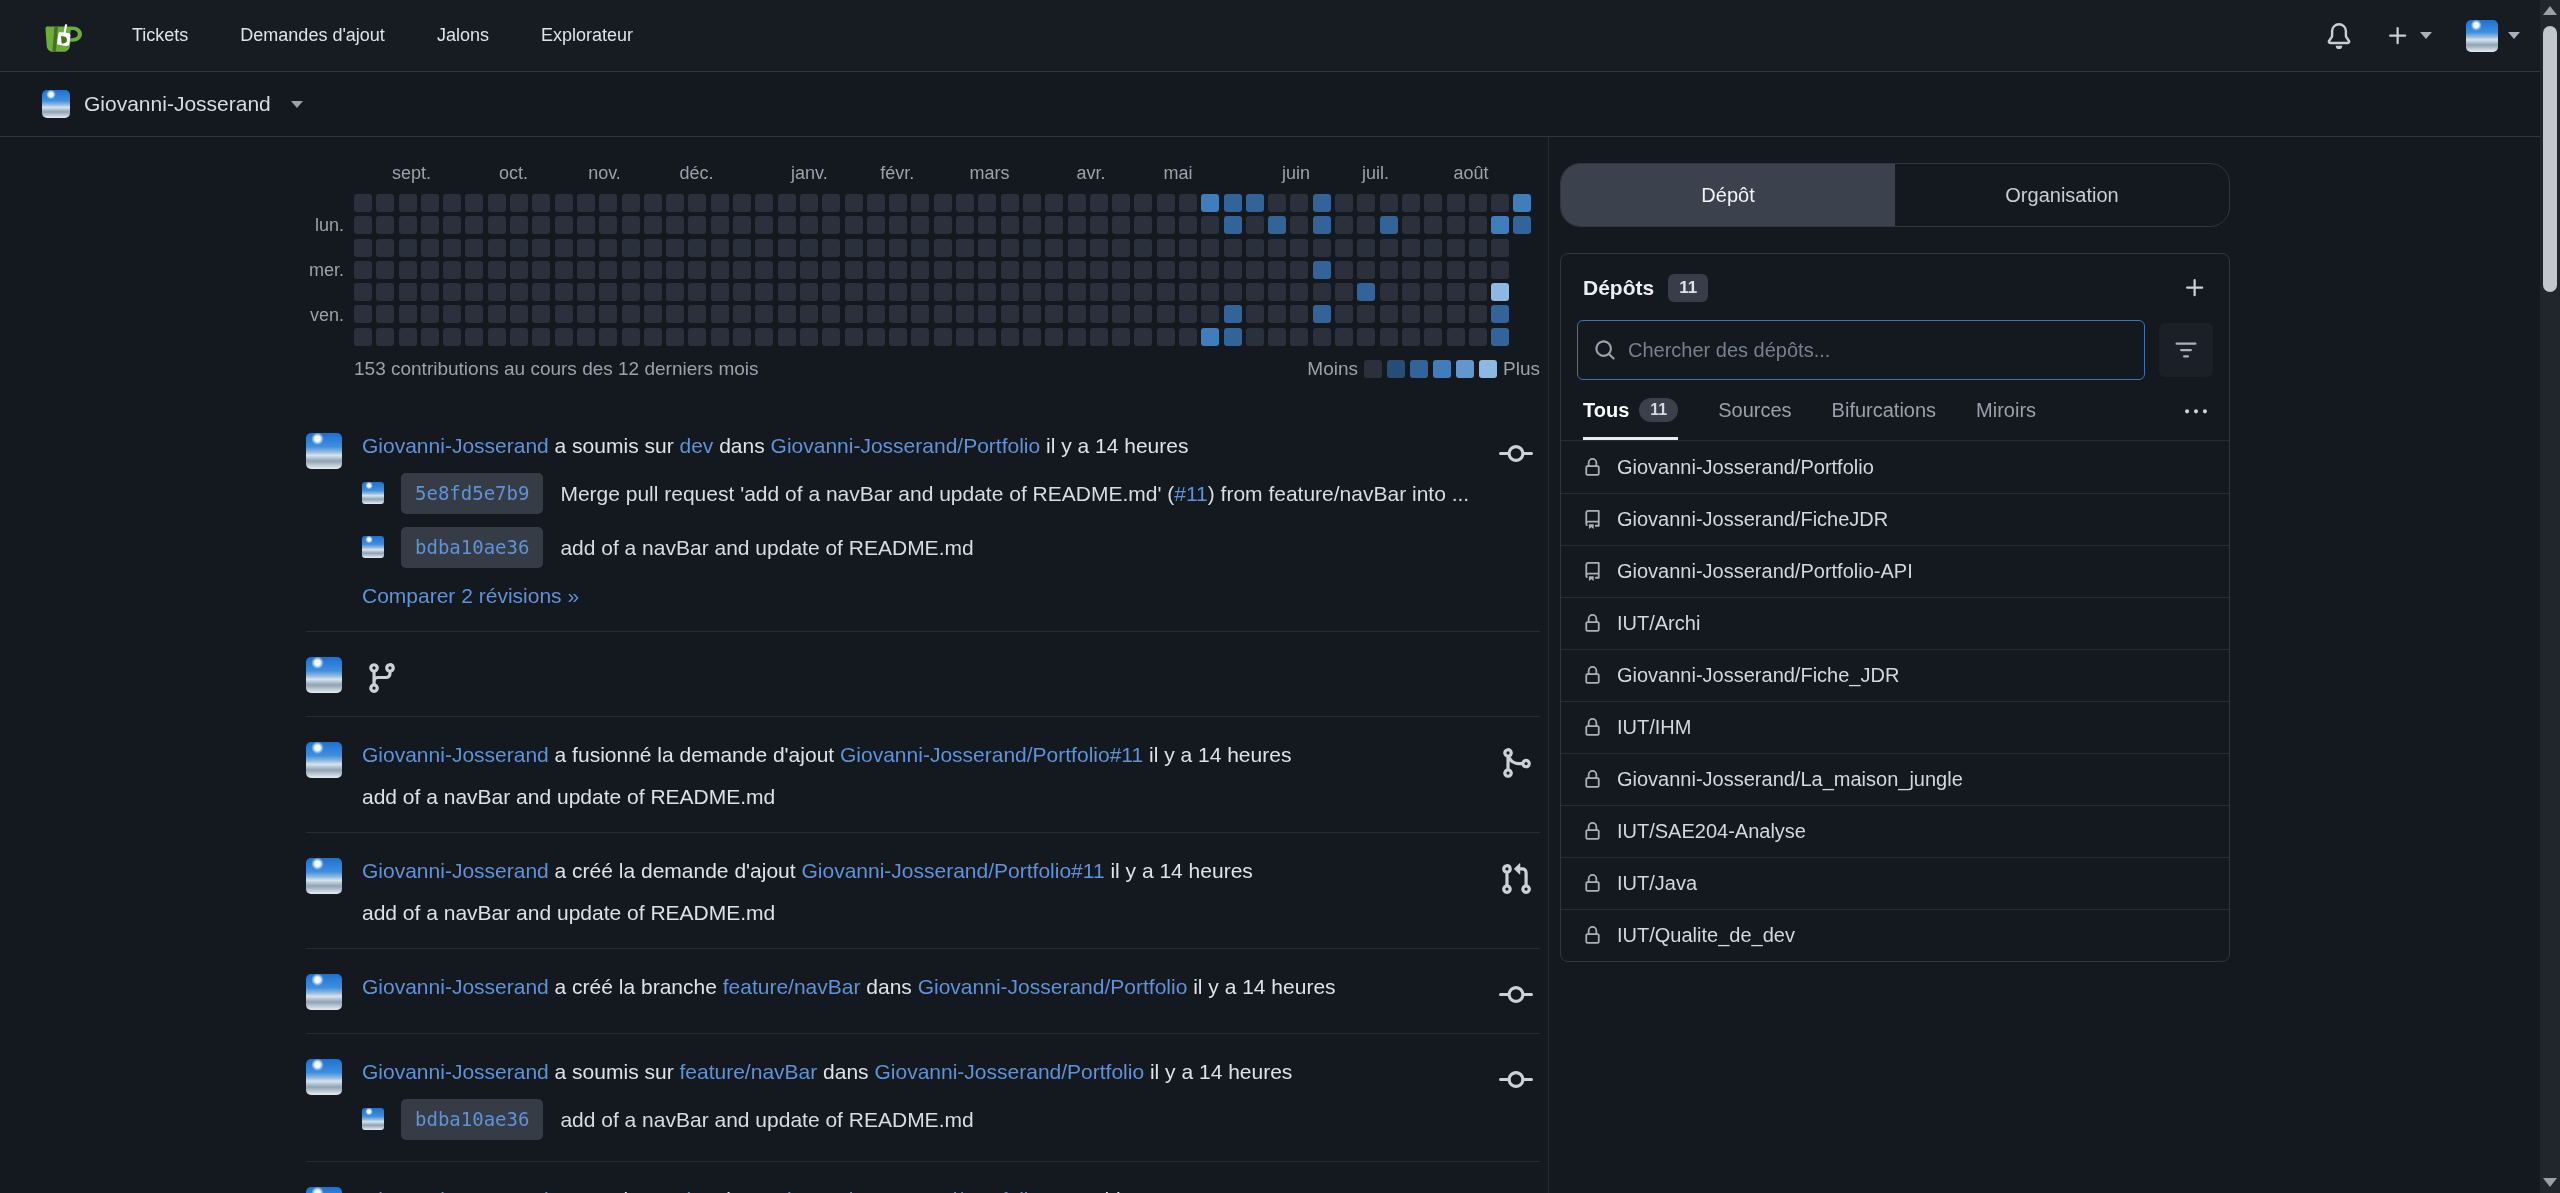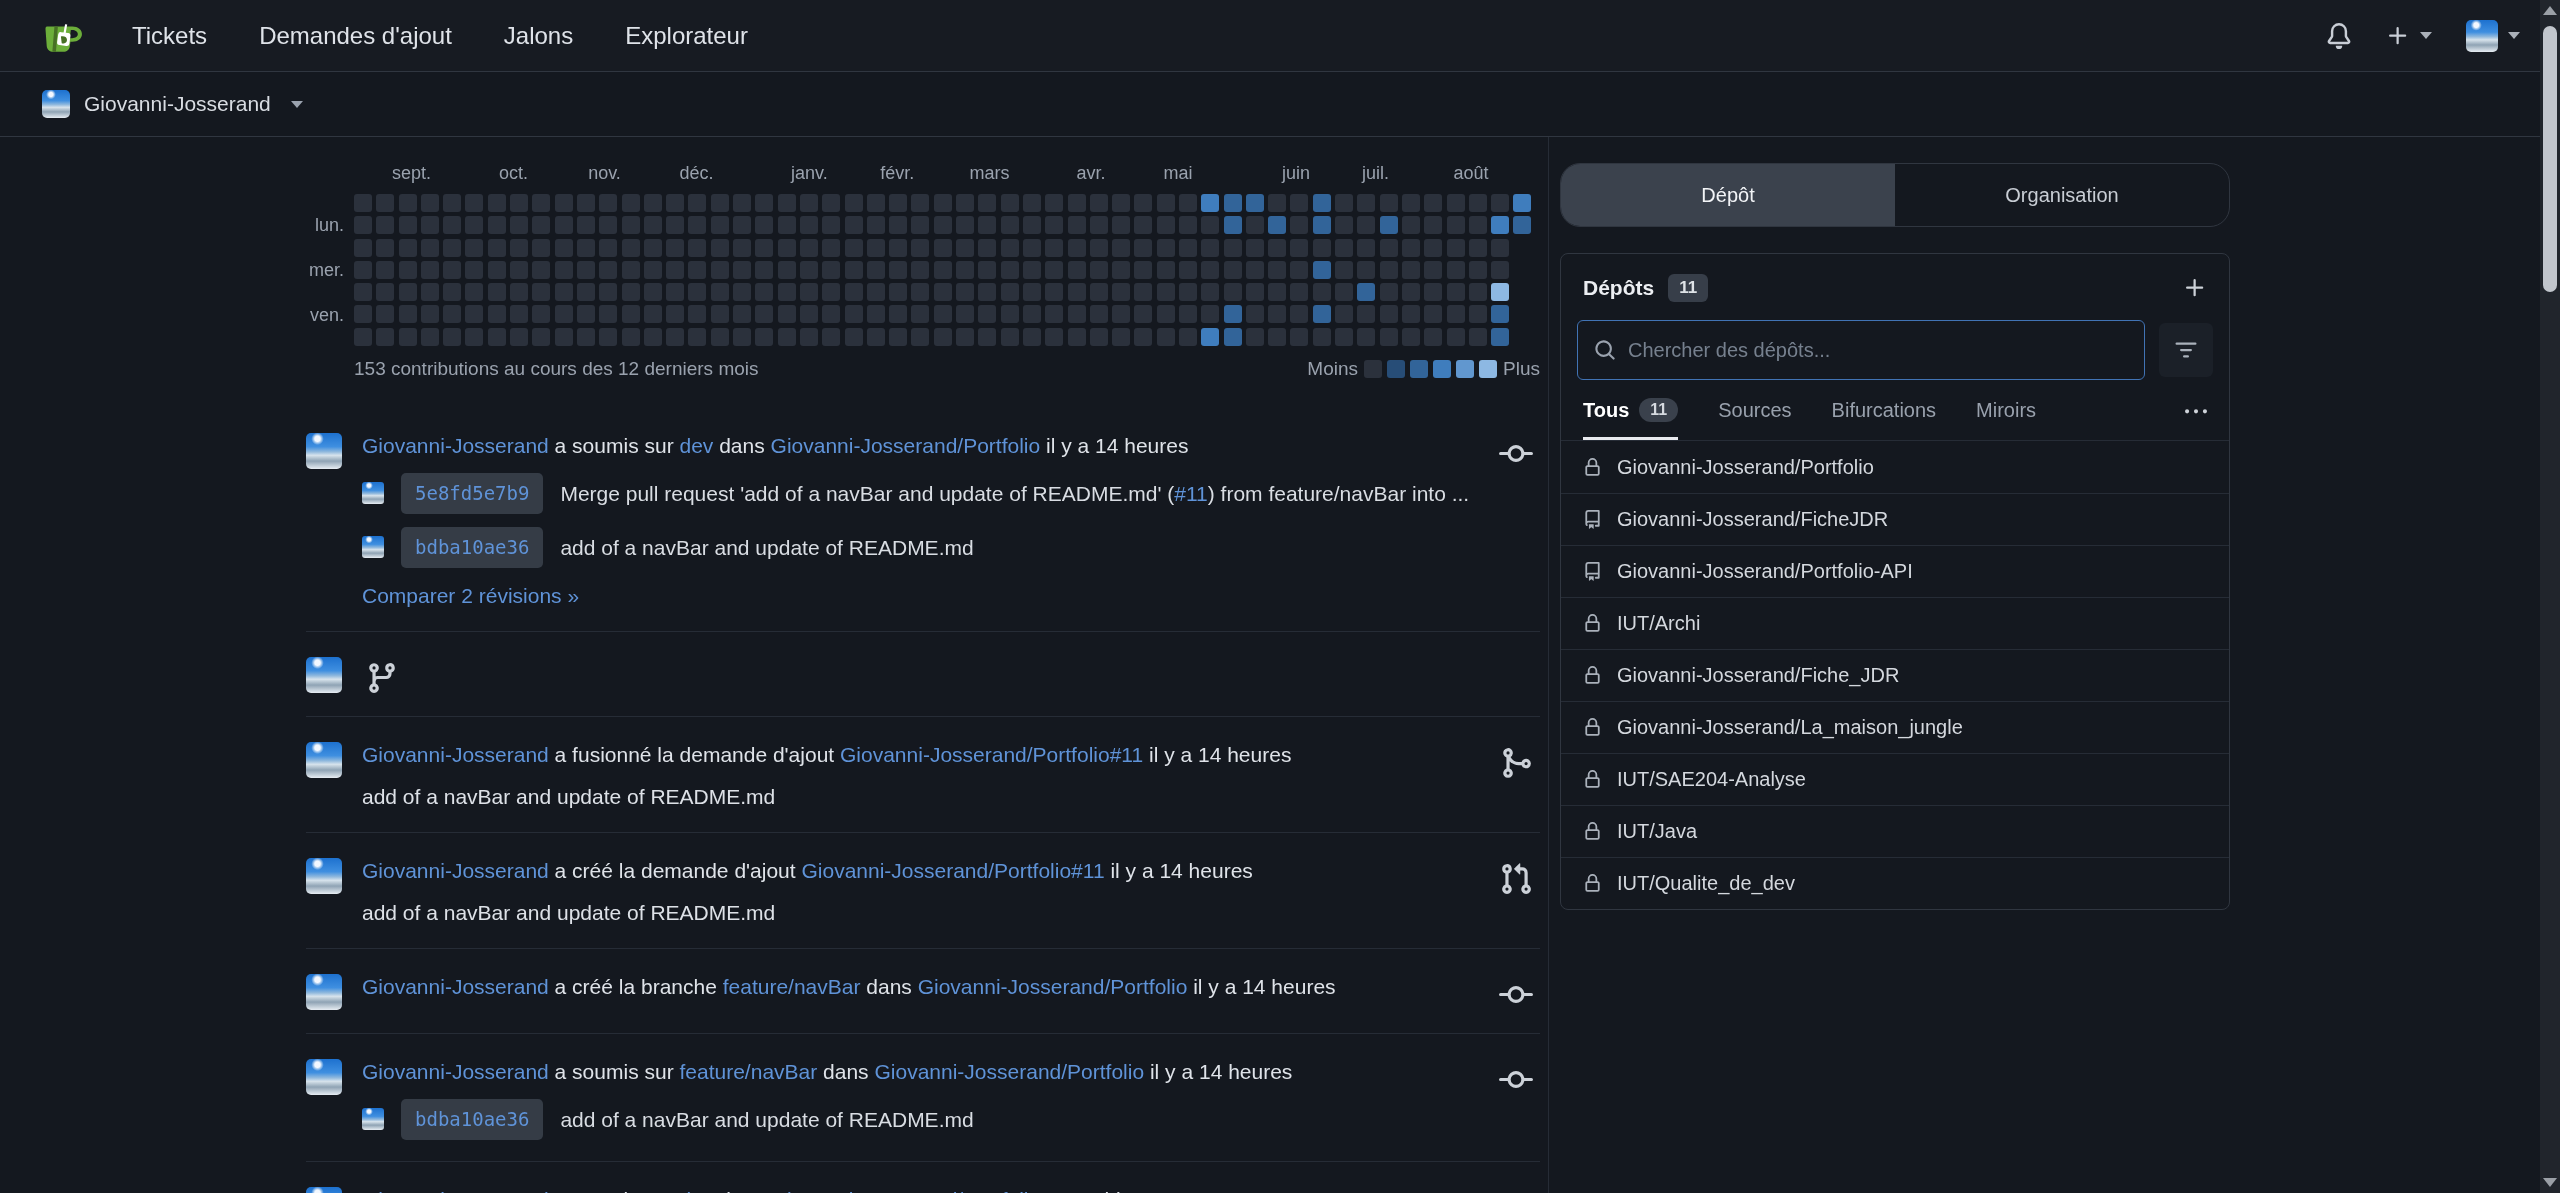--- a/index.html
+++ b/index.html
@@ -10,21 +10,21 @@
   *{box-sizing:border-box;margin:0;padding:0}
   html,body{width:2560px;height:1193px;overflow:hidden;background:var(--bg);
     font-family:"Liberation Sans","DejaVu Sans",sans-serif;color:var(--text)}
   .screen{position:relative;width:2560px;height:1193px;overflow:hidden}
 
   
   .navbar{height:72px;background:var(--nav-bg);border-bottom:1px solid var(--border);
     display:flex;align-items:center;padding:0 40px;gap:0}
   .brand{width:44px;height:44px;margin-right:48px;display:flex;align-items:center;justify-content:center}
   .nav-links{display:flex;list-style:none;gap:52px;align-items:center}
-  .nav-links a{color:var(--text);text-decoration:none;font-size:24px}
+  .nav-links a{color:var(--text);text-decoration:none;font-size:18px}
   .nav-spacer{flex:1}
   .nav-actions{display:flex;align-items:center;gap:34px}
   .nav-btn{display:flex;align-items:center;gap:10px;color:#c9ced6;cursor:pointer}
   .caret{display:inline-block;width:0;height:0;border-left:6px solid transparent;
     border-right:6px solid transparent;border-top:7px solid #aab0b9}
   .avatar{background:
     radial-gradient(circle at 32% 16%, #f3f8ff 0 7%, rgba(240,248,255,.55) 11%, rgba(255,255,255,0) 16%),
     linear-gradient(180deg,#1d71cf 0%,#3f8fe0 38%,#8fb8dd 52%,#d7e3ec 62%,#8fa3b4 78%,#e7edf3 100%);
     border-radius:5px;flex:none}
   .avatar.nav{width:32px;height:32px}
@@ -769,20 +769,28 @@
                 </svg>
               </span>
               <span>Giovanni-Josserand/Fiche_JDR</span>
             </div>
             <div class="repo-item">
               <span>
                 <svg viewBox="0 0 16 16" width="19" height="19">
                   <path fill="currentColor" d="M4 4a4 4 0 0 1 8 0v2h.25c.966 0 1.75.784 1.75 1.75v5.5A1.75 1.75 0 0 1 12.25 15h-8.5A1.75 1.75 0 0 1 2 13.25v-5.5C2 6.784 2.784 6 3.75 6H4Zm8.25 3.5h-8.5a.25.25 0 0 0-.25.25v5.5c0 .138.112.25.25.25h8.5a.25.25 0 0 0 .25-.25v-5.5a.25.25 0 0 0-.25-.25ZM10.5 6V4a2.5 2.5 0 1 0-5 0v2Z"></path>
                 </svg>
               </span>
+              <span>IUT/IHM</span>
+            </div>
+            <div class="repo-item">
+              <span>
+                <svg viewBox="0 0 16 16" width="19" height="19">
+                  <path fill="currentColor" d="M4 4a4 4 0 0 1 8 0v2h.25c.966 0 1.75.784 1.75 1.75v5.5A1.75 1.75 0 0 1 12.25 15h-8.5A1.75 1.75 0 0 1 2 13.25v-5.5C2 6.784 2.784 6 3.75 6H4Zm8.25 3.5h-8.5a.25.25 0 0 0-.25.25v5.5c0 .138.112.25.25.25h8.5a.25.25 0 0 0 .25-.25v-5.5a.25.25 0 0 0-.25-.25ZM10.5 6V4a2.5 2.5 0 1 0-5 0v2Z"></path>
+                </svg>
+              </span>
               <span>Giovanni-Josserand/La_maison_jungle</span>
             </div>
             <div class="repo-item">
               <span>
                 <svg viewBox="0 0 16 16" width="19" height="19">
                   <path fill="currentColor" d="M4 4a4 4 0 0 1 8 0v2h.25c.966 0 1.75.784 1.75 1.75v5.5A1.75 1.75 0 0 1 12.25 15h-8.5A1.75 1.75 0 0 1 2 13.25v-5.5C2 6.784 2.784 6 3.75 6H4Zm8.25 3.5h-8.5a.25.25 0 0 0-.25.25v5.5c0 .138.112.25.25.25h8.5a.25.25 0 0 0 .25-.25v-5.5a.25.25 0 0 0-.25-.25ZM10.5 6V4a2.5 2.5 0 1 0-5 0v2Z"></path>
                 </svg>
               </span>
               <span>IUT/SAE204-Analyse</span>
             </div>

